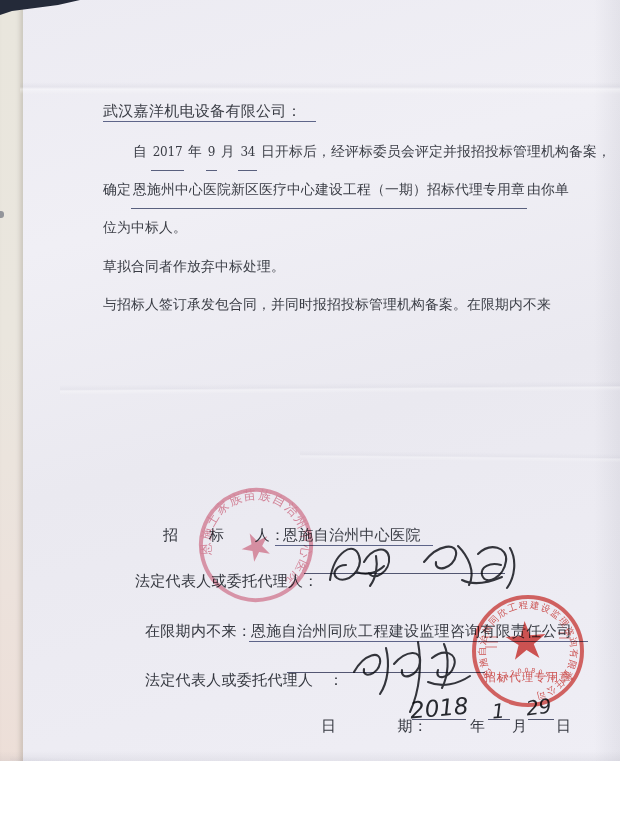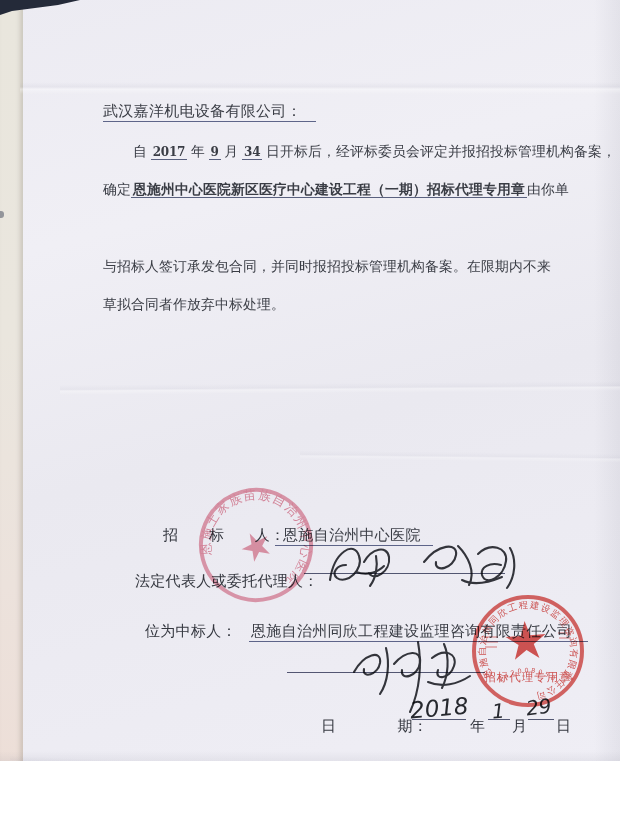--- a/index.html
+++ b/index.html
@@ -31,21 +31,21 @@
     background:linear-gradient(180deg,rgba(255,255,255,0),rgba(125,125,148,.06) 45%,rgba(255,255,255,.3) 62%,rgba(255,255,255,0));}
   .crease.c3{left:300px; top:452px; width:320px; height:9px; transform:rotate(.6deg);
     background:linear-gradient(180deg,rgba(255,255,255,0),rgba(125,125,148,.05) 45%,rgba(255,255,255,.25) 62%,rgba(255,255,255,0));}
   .crease.c4{left:10px; top:762px; width:300px; height:10px; transform:rotate(2.5deg);
     background:linear-gradient(180deg,rgba(255,255,255,0),rgba(125,125,148,.05) 45%,rgba(255,255,255,.25) 62%,rgba(255,255,255,0));}
 
   .txt{position:absolute; color:#3a3d45; font-size:15px; line-height:20px; letter-spacing:.3px; white-space:nowrap;}
   .para{position:absolute; left:103px; width:505px; color:#3a3d45; font-size:13.8px; line-height:38px; letter-spacing:.2px;}
   .para .ln{white-space:nowrap;}
   .indent{padding-left:30px;}
-  .u{border-bottom:1.5px solid rgba(62,70,104,.85); padding:0 2px 0 2px;font-weight:bold;}
+  .u{border-bottom:1.5px solid rgba(62,70,104,.85); padding:0 2px 11px 2px;}
   .num{font-family:"DejaVu Serif",serif; font-size:12px; letter-spacing:-.2px;}
   .ul-line{border-bottom:1.6px solid rgba(58,66,110,.8); padding-bottom:2px;}
   .blank{position:absolute; border-bottom:1.7px solid rgba(55,60,90,.85); height:20px;}
   .hand{position:absolute; font-family:"DejaVu Sans",sans-serif; font-style:italic; color:#26282e; white-space:nowrap;}
   .stamp{position:absolute; mix-blend-mode:multiply; filter:blur(.4px);}
   .sig{position:absolute; mix-blend-mode:multiply;}
 </style>
 </head>
 <body>
 
@@ -61,40 +61,42 @@
   <div class="crease c3"></div>
   <div class="crease c4"></div>
 
   <div class="txt" style="left:103px; top:101px;">
     <span class="ul-line" style="padding-right:14px;">武汉嘉洋机电设备有限公司：</span>
   </div>
 
   <div class="para" style="top:133px;">
     <div class="ln indent"><span>自 </span><span class="u num">2017</span><span> 年 </span><span class="u num">9</span><span> 月 </span><span class="u num">34</span><span> 日开标后，经评标委员会评定并报招投标管理机构备案，</span></div>
     <div class="ln"><span>确定</span><span class="u">恩施州中心医院新区医疗中心建设工程（一期）招标代理专用章</span><span>由你单</span></div>
+    <div class="ln"><span>位为中标人。</span></div>
   </div>
 
   <div class="para" style="top:248px;">
+    <div class="ln"><span>草拟合同者作放弃中标处理。</span></div>
     <div class="ln"><span>与招标人签订承发包合同，并同时报招投标管理机构备案。在限期内不来</span></div>
-    <div class="ln"><span>草拟合同者作放弃中标处理。</span></div>
   </div>
 
   <div class="txt" style="left:163px; top:525px; color:#34373f;">招　　标　　人：</div>
   <div class="txt" style="left:275px; top:525px;">
     <span class="ul-line" style="padding:0 12px 2px 8px;">恩施自治州中心医院</span>
   </div>
 
   <div class="txt" style="left:135px; top:571px; color:#34373f;">法定代表人或委托代理人：</div>
   <div class="blank" style="left:304px; top:553px; width:201px;"></div>
 
-  <div class="txt" style="left:145px; top:621px; color:#34373f;">位为中标人：</div>
+  <div class="txt" style="left:145px; top:621px; color:#34373f;">在限期内不来：</div>
   <div class="txt" style="left:249px; top:621px;">
     <span class="ul-line" style="padding:0 16px 2px 2px;">恩施自治州同欣工程建设监理咨询有限责任公司</span>
   </div>
 
+  <div class="txt" style="left:145px; top:670px; color:#34373f;">法定代表人或委托代理人　：</div>
   <div class="blank" style="left:287px; top:652px; width:198px;"></div>
 
   <div class="txt" style="left:305px; top:716px; color:#34373f;margin-left:16px;">日　　　　期：</div>
   <div class="blank" style="left:412px; top:699px; width:54px;"></div>
   <div class="txt" style="left:470px; top:716px; color:#34373f;">年</div>
   <div class="blank" style="left:488px; top:699px; width:22px;"></div>
   <div class="txt" style="left:512px; top:716px; color:#34373f;">月</div>
   <div class="blank" style="left:528px; top:699px; width:26px;"></div>
   <div class="txt" style="left:556px; top:716px; color:#34373f;">日</div>
 

